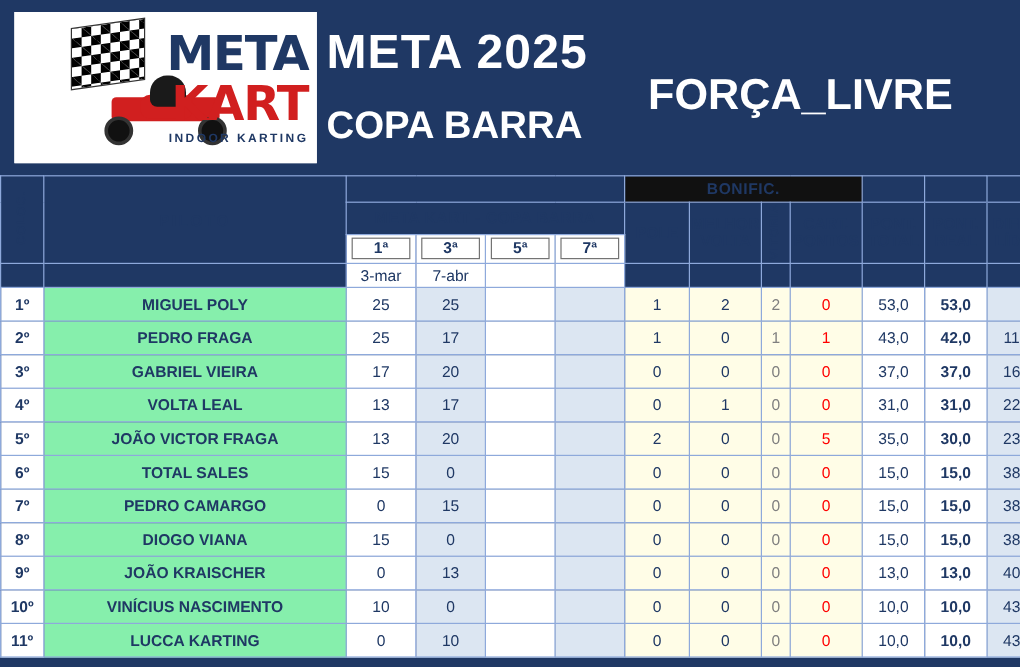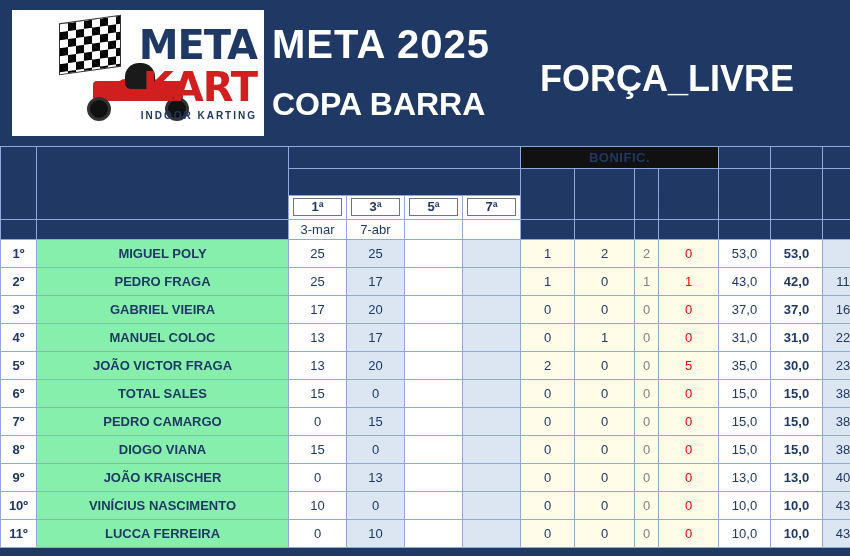--- a/index.html
+++ b/index.html
@@ -299,21 +299,21 @@
           <td class="bonif">0</td>
           <td class="bonif">0</td>
           <td class="bonif vit">0</td>
           <td class="bonif cart">0</td>
           <td class="total">37,0</td>
           <td class="real">37,0</td>
           <td class="dif">16,0</td>
         </tr>
       <tr class="datarow">
           <td class="pos">4º</td>
-          <td class="name">MANUEL COLOC</td>
+          <td class="name">VOLTA LEAL</td>
           <td class="race">13</td>
           <td class="race alt">17</td>
           <td class="race"></td>
           <td class="race alt"></td>
           <td class="bonif">0</td>
           <td class="bonif">1</td>
           <td class="bonif vit">0</td>
           <td class="bonif cart">0</td>
           <td class="total">31,0</td>
           <td class="real">31,0</td>
@@ -404,21 +404,21 @@
           <td class="bonif">0</td>
           <td class="bonif">0</td>
           <td class="bonif vit">0</td>
           <td class="bonif cart">0</td>
           <td class="total">10,0</td>
           <td class="real">10,0</td>
           <td class="dif">43,0</td>
         </tr>
       <tr class="datarow">
           <td class="pos">11º</td>
-          <td class="name">LUCCA FERREIRA</td>
+          <td class="name">LUCCA KARTING</td>
           <td class="race">0</td>
           <td class="race alt">10</td>
           <td class="race"></td>
           <td class="race alt"></td>
           <td class="bonif">0</td>
           <td class="bonif">0</td>
           <td class="bonif vit">0</td>
           <td class="bonif cart">0</td>
           <td class="total">10,0</td>
           <td class="real">10,0</td>

